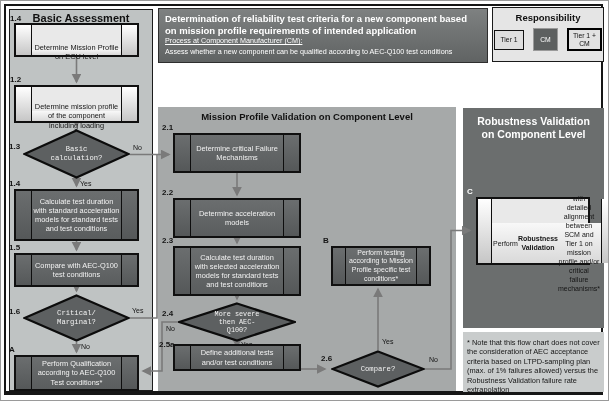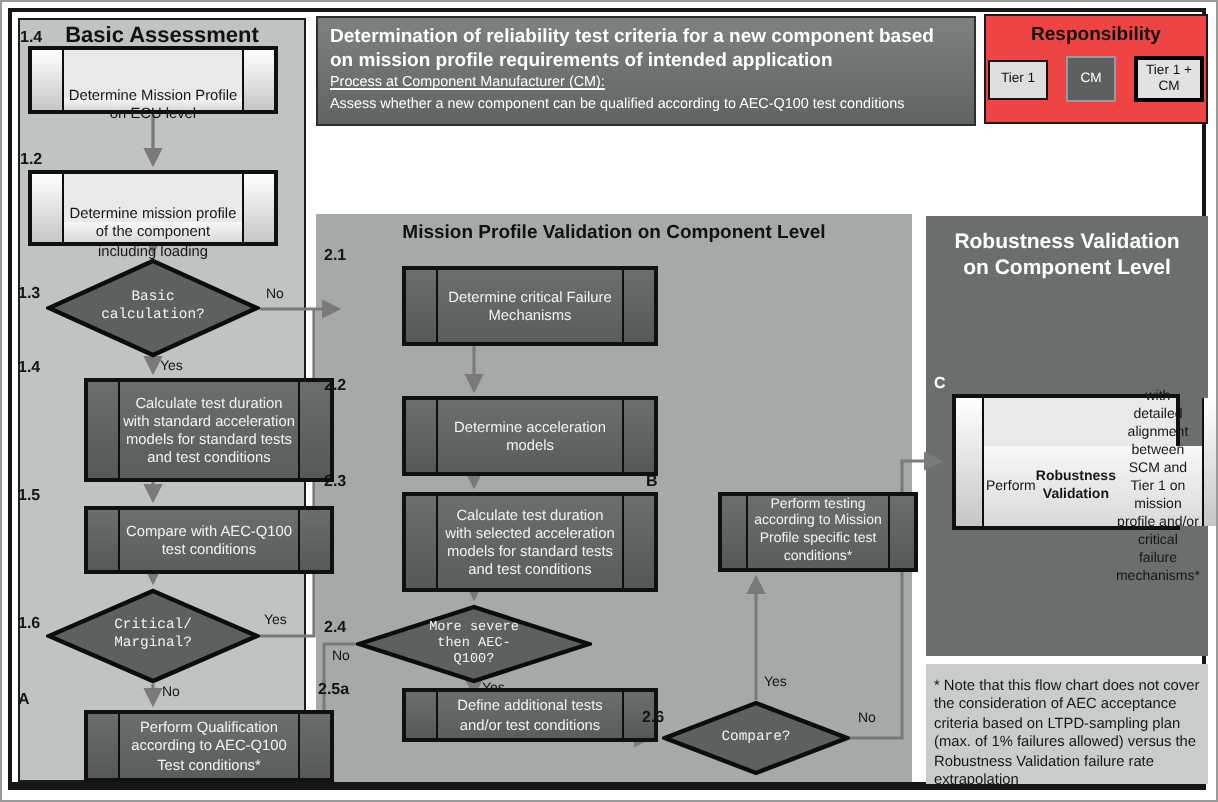--- a/index.html
+++ b/index.html
@@ -19,32 +19,32 @@
   .ph{font-weight:bold;color:#111;text-align:center;}
   .ph-basic{position:absolute;left:8px;top:11px;width:144px;font-size:11px;}
   .ph-mid{position:absolute;left:157px;top:110px;width:298px;font-size:9.5px;}
   .ph-right{position:absolute;left:462px;top:114px;width:141px;font-size:10.5px;color:#fff;white-space:pre-line;line-height:13px;}
   .titlebar{position:absolute;left:157px;top:7px;width:330px;height:55px;box-sizing:border-box;
     background:linear-gradient(#7e8181,#606363);border:1px solid #2e2e2e;color:#fff;padding:4px 6px;}
   .titlebar .t{font-size:9.5px;font-weight:bold;line-height:11.5px;}
   .titlebar .s1{font-size:7.2px;text-decoration:underline;}
   .titlebar .s2{font-size:7.2px;margin-top:2px;}
   .resp{position:absolute;left:491px;top:6px;width:112px;height:55px;box-sizing:border-box;
-    background:#ef4444;border:1.5px solid #1a1a1a;}
+    background:#e5e5e5;border:1.5px solid #1a1a1a;}
   .resp .rt{font-size:9.5px;font-weight:bold;text-align:center;margin-top:4px;color:#111;}
   .chips{display:flex;justify-content:center;align-items:center;gap:9px;margin-top:5px;}
   .chip{box-sizing:border-box;font-size:6.8px;text-align:center;display:flex;align-items:center;justify-content:center;line-height:7.5px;}
   .chip1{width:30px;height:20px;background:#dedede;border:1px solid #111;color:#111;}
   .chip2{width:25px;height:23px;background:#5d6060;border:1px solid #9a9a9a;color:#fff;}
   .chip3{width:35px;height:23px;background:#e2e2e2;border:2px solid #000;color:#111;white-space:pre-line;}
   .proc{position:absolute;display:flex;box-sizing:border-box;border:2px solid #101010;}
   .proc .bar{width:15px;flex:0 0 15px;}
   .proc .body{flex:1;display:flex;align-items:center;justify-content:center;text-align:center;
     white-space:pre-line;font-size:7.4px;line-height:9.2px;padding:1px;}
-  .proc.dark{background:#a16207;margin-left:28px;}
+  .proc.dark{background:#a16207;}
   .proc.dark .bar{background:linear-gradient(#6b6e6f,#555859);}
   .proc.dark .bar.l{border-right:1.5px solid #0e0e0e;}
   .proc.dark .bar.r{border-left:1.5px solid #0e0e0e;}
   .proc.dark .body{color:#f2f2f2;background:linear-gradient(#6b6e6f,#5a5d5e);}
   .proc.light{background:#e9e9e9;}
   .proc.light .bar{background:linear-gradient(#ffffff,#c6c6c6);}
   .proc.light .bar.l{border-right:1.5px solid #0e0e0e;}
   .proc.light .bar.r{border-left:1.5px solid #0e0e0e;}
   .proc.light .body{color:#161616;background:linear-gradient(#f8f8f8,#d9d9d9);margin-top:24px;}
   .proc.cbox{border-width:2.5px;}

